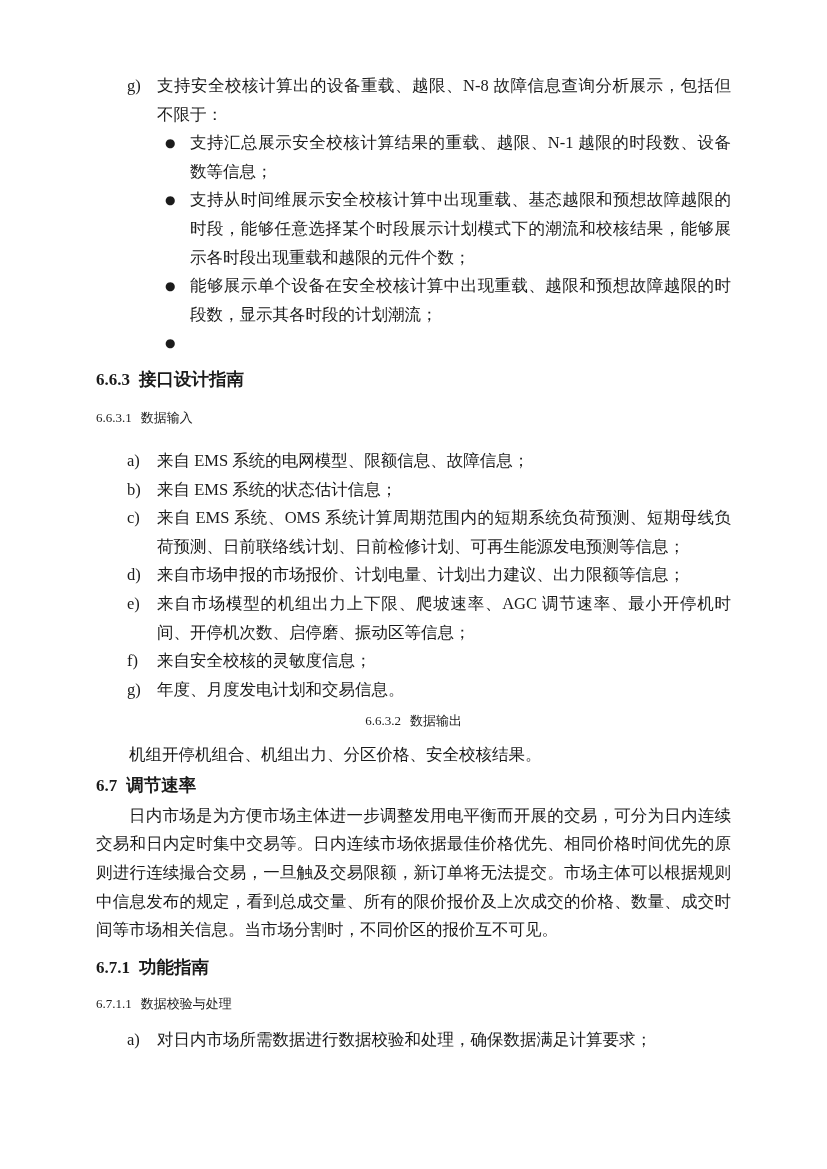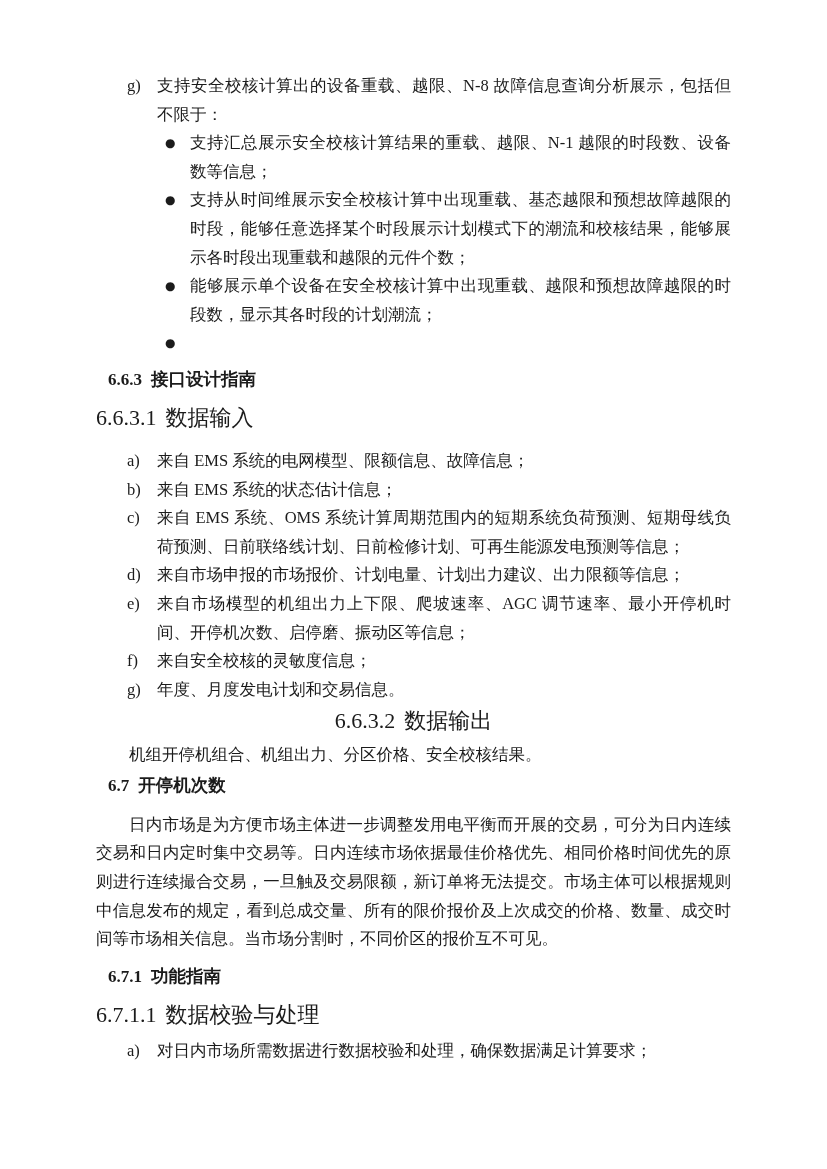--- a/index.html
+++ b/index.html
@@ -45,35 +45,35 @@
     font-size: 12px;
     line-height: 28.6px;
     font-family: "DejaVu Sans", sans-serif;
   }
   .bitem .txt {
     flex: 1;
     text-align: justify;
   }
   
   .sec {
-    margin: 12px;
+    margin: 0;
     font-size: 17.5px;
     line-height: 26px;
     font-weight: bold;
     font-family: "Liberation Sans", "DejaVu Sans", sans-serif;
   }
   .sec .num {
     font-family: "Liberation Serif", "DejaVu Serif", serif;
     font-weight: bold;
     font-size: 17px;
     margin-right: 9px;
   }
   .sub {
     margin: 0;
-    font-size: 22px;
+    font-size: 13px;
     line-height: 26px;
     font-weight: normal;
     font-family: "Liberation Serif", "DejaVu Serif", serif;
   }
   .sub .num { margin-right: 9px; }
   
   .para {
     margin: 0;
     text-align: justify;
     text-indent: 33px;
@@ -164,21 +164,21 @@
     </div>
   </div>
 
   <h4 class="sub m-sub6632">
     <span class="num">6.6.3.2</span><span>数据输出</span>
   </h4>
 
   <p class="para m-pout">机组开停机组合、机组出力、分区价格、安全校核结果。</p>
 
   <h2 class="sec m-sec67">
-    <span class="num">6.7</span><span>开停机次数</span>
+    <span class="num">6.7</span><span>调节速率</span>
   </h2>
 
   <p class="para m-pintro">日内市场是为方便市场主体进一步调整发用电平衡而开展的交易，可分为日内连续交易和日内定时集中交易等。日内连续市场依据最佳价格优先、相同价格时间优先的原则进行连续撮合交易，一旦触及交易限额，新订单将无法提交。市场主体可以根据规则中信息发布的规定，看到总成交量、所有的限价报价及上次成交的价格、数量、成交时间等市场相关信息。当市场分割时，不同价区的报价互不可见。</p>
 
   <h3 class="sec m-sec671">
     <span class="num">6.7.1</span><span>功能指南</span>
   </h3>
 
   <h4 class="sub m-sub6711">
     <span class="num">6.7.1.1</span><span>数据校验与处理</span>

